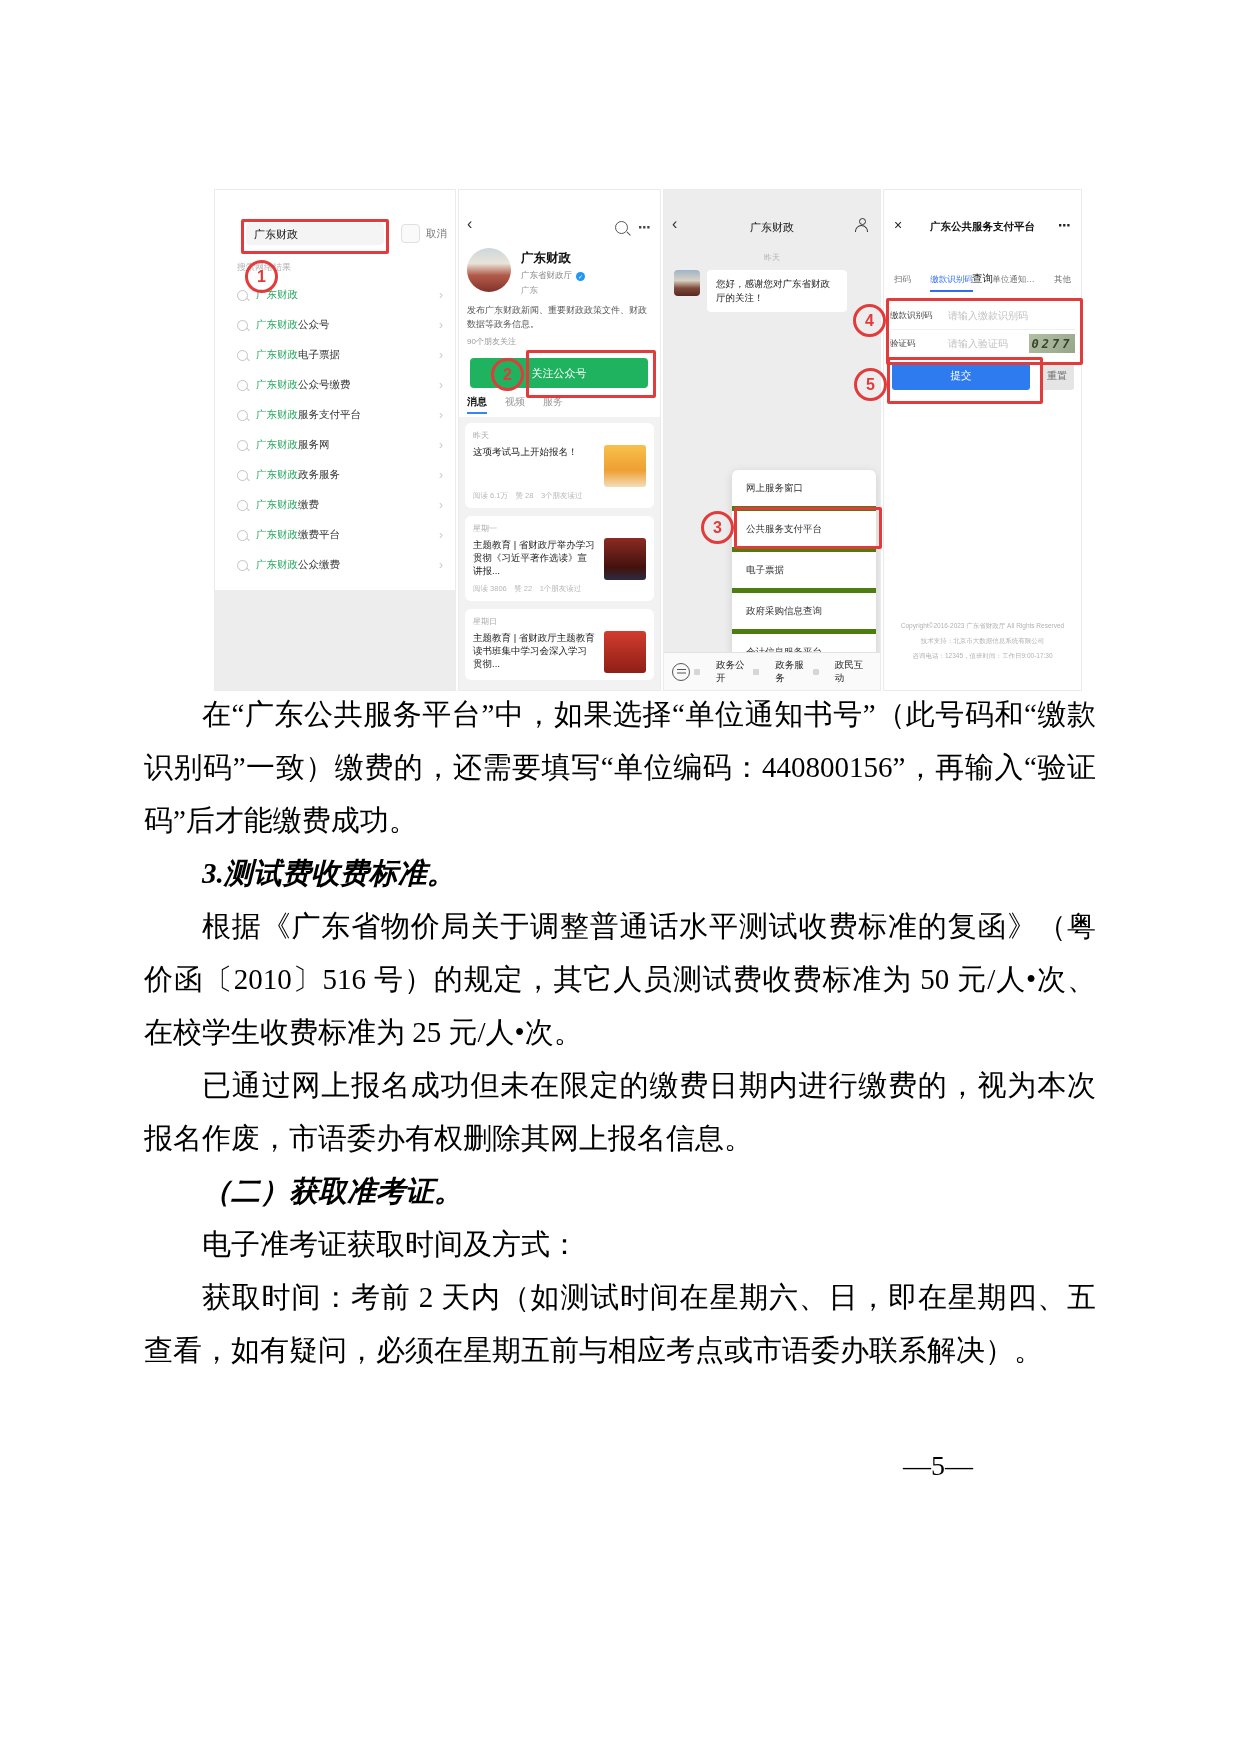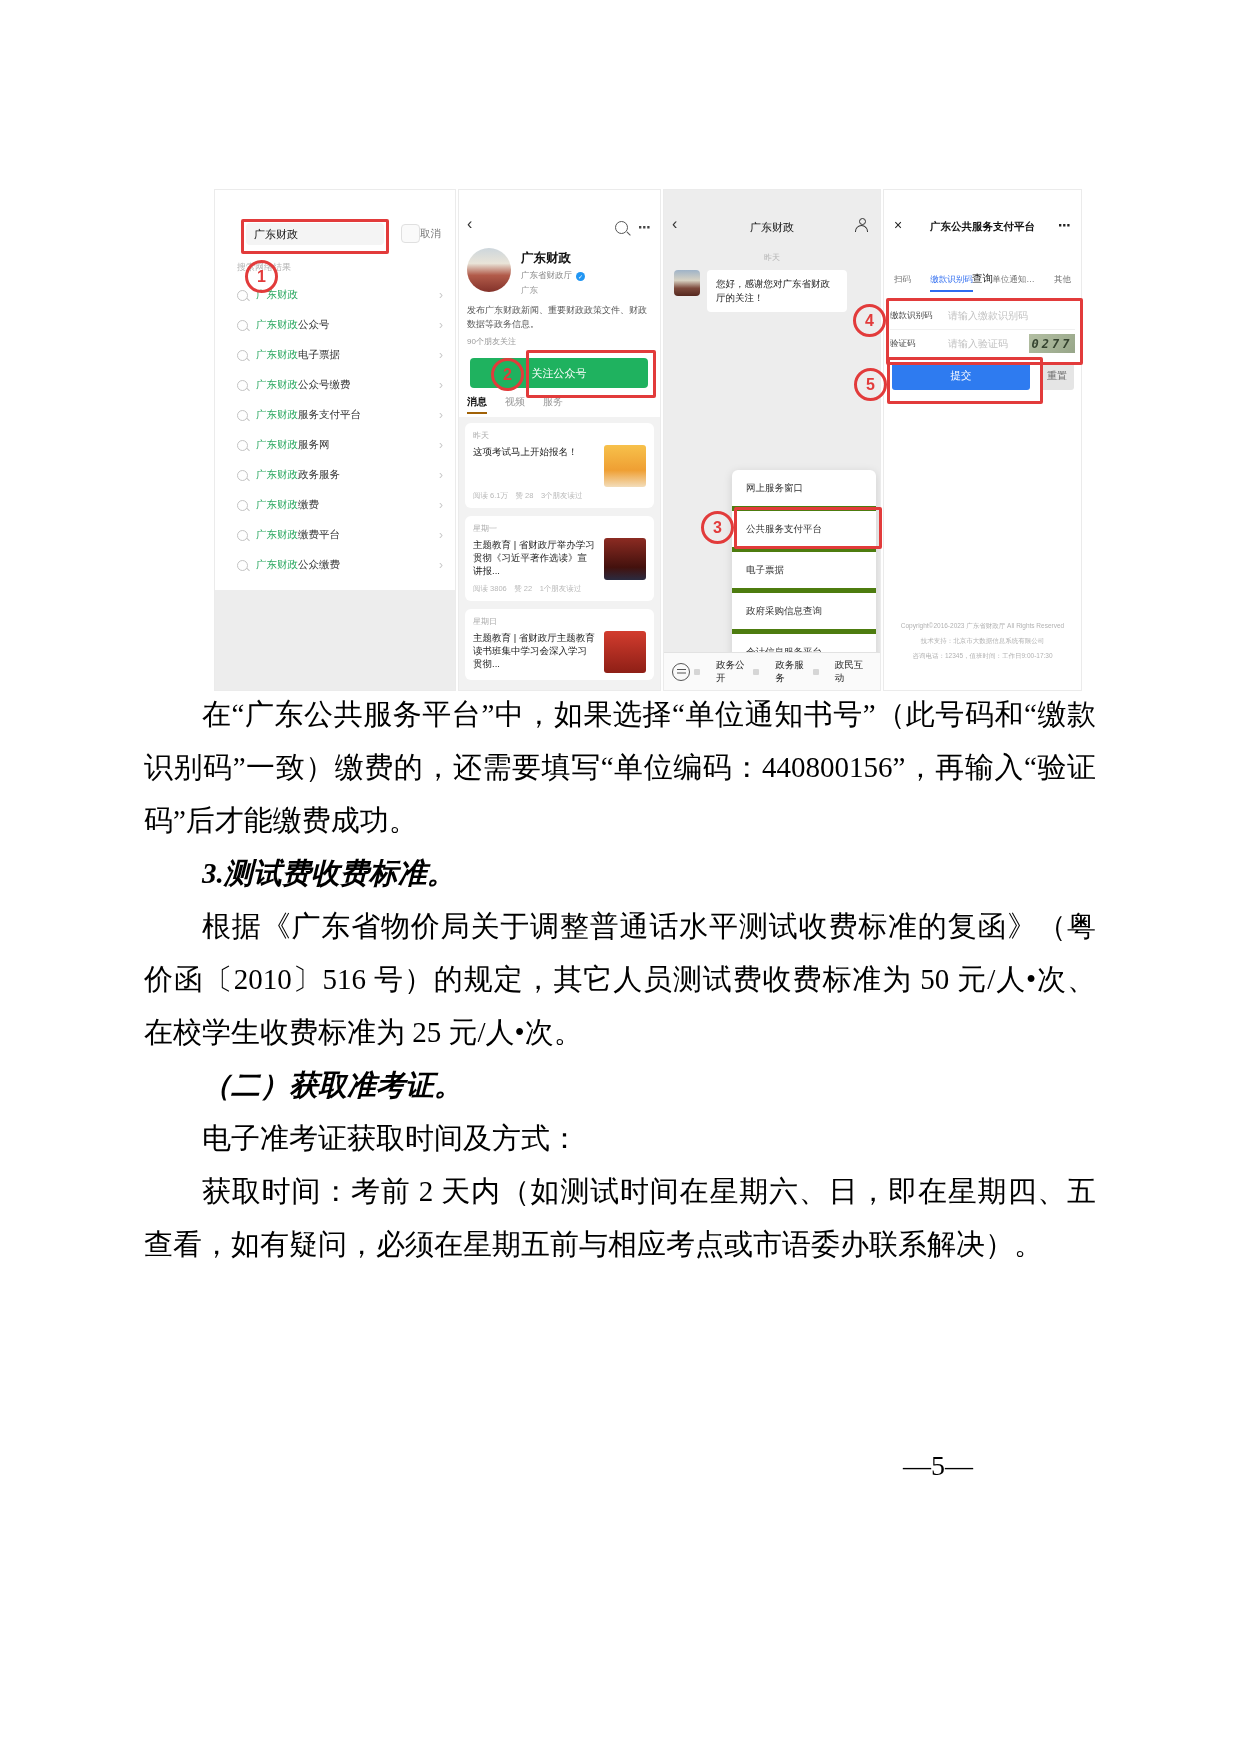--- a/index.html
+++ b/index.html
@@ -16,21 +16,21 @@
 
   
   .abox{position:absolute;border:3px solid #e23b3b;border-radius:2px;z-index:30;}
   .acircle{position:absolute;width:27px;height:27px;border:3px solid #e23b3b;border-radius:50%;
            color:#e23b3b;font-weight:bold;font-size:16px;display:flex;align-items:center;
            justify-content:center;z-index:31;background:transparent;}
 
   
   .sa-input{position:absolute;left:31px;top:33px;width:130px;height:22px;background:#f4f4f4;
             border-radius:4px;font-size:11px;color:#111;line-height:22px;padding-left:8px;}
-  .sa-side{position:absolute;left:186px;top:34px;display:flex;align-items:center;}
+  .sa-side{position:absolute;left:186px;top:34px;display:flex;gap:6px;align-items:center;}
   .sa-miniicon{width:17px;height:17px;border:1px solid #e0e0e0;border-radius:4px;background:#fafafa;}
   .sa-cancel{font-size:10.5px;color:#777;}
   .sa-header{position:absolute;left:22px;top:71px;font-size:9px;color:#b5b5b5;}
   .sa-list{position:absolute;left:0;top:90px;width:100%;}
   .sa-row{height:30px;display:flex;align-items:center;padding:0 12px 0 22px;gap:8px;}
   .mag{width:9px;height:9px;border:1.3px solid #c4c4c4;border-radius:50%;position:relative;flex:none;}
   .mag::after{content:"";position:absolute;width:4px;height:1.3px;background:#c4c4c4;right:-3px;bottom:-1px;transform:rotate(45deg);}
   .sa-text{font-size:10.5px;flex:1;white-space:nowrap;overflow:hidden;}
   .green{color:#2aa860;} .sfx{color:#333;}
   .chev{color:#c9c9c9;font-size:12px;}
@@ -47,21 +47,21 @@
   .pb-name{position:absolute;left:62px;top:60px;font-size:12.5px;font-weight:bold;color:#111;}
   .pb-org{position:absolute;left:62px;top:80px;font-size:8.5px;color:#888;display:flex;gap:4px;align-items:center;}
   .badge{width:9px;height:9px;border-radius:50%;background:#2196f3;color:#fff;font-size:6px;
          display:flex;align-items:center;justify-content:center;flex:none;}
   .pb-region{position:absolute;left:62px;top:95px;font-size:8.5px;color:#9a9a9a;}
   .pb-desc{position:absolute;left:8px;top:113px;width:188px;font-size:9px;color:#555;line-height:14px;}
   .pb-fans{position:absolute;left:8px;top:146px;font-size:8px;color:#9a9a9a;}
   .pb-follow{position:absolute;left:11px;top:168px;width:178px;height:30px;background:#1fb25f;
              border-radius:4px;color:#fff;font-size:11px;display:flex;align-items:center;justify-content:center;}
   .pb-tabs{position:absolute;left:8px;top:205px;display:flex;gap:18px;font-size:10px;color:#999;}
-  .pb-tab-active{color:#111;font-weight:bold;border-bottom:2px solid #a16207;padding-bottom:3px;}
+  .pb-tab-active{color:#111;font-weight:bold;border-bottom:2px solid #3b82f6;padding-bottom:3px;}
   .pb-feed{position:absolute;left:0;top:227px;width:100%;height:273px;background:#f2f2f2;
            padding:6px;box-sizing:border-box;display:flex;flex-direction:column;gap:8px;overflow:hidden;}
   .card{background:#fff;border-radius:6px;padding:7px 8px;flex:none;}
   .card-time{font-size:8px;color:#ababab;margin-bottom:4px;}
   .card-body{display:flex;gap:8px;}
   .card-title{flex:1;font-size:9.5px;color:#222;line-height:13px;}
   .thumb{width:42px;height:42px;border-radius:3px;flex:none;}
   .thumb-1{background:linear-gradient(180deg,#f7c14b,#ef9f33 60%,#f3ddba);}
   .thumb-2{background:linear-gradient(180deg,#8c2b22,#43110d 70%,#2b2b40);}
   .thumb-3{background:linear-gradient(180deg,#d23c2e,#8e1f16);}
@@ -312,19 +312,20 @@
     <div class="abox" style="left:671px;top:108px;width:191px;height:61px;"></div>
     <div class="acircle" style="left:638px;top:114px;">4</div>
     <div class="abox" style="left:672px;top:167px;width:150px;height:41px;"></div>
     <div class="acircle" style="left:639px;top:178px;">5</div>
   </div>
 
   <div class="doc">
     <p>在“广东公共服务平台”中，如果选择“单位通知书号”（此号码和“缴款识别码”一致）缴费的，还需要填写“单位编码：440800156”，再输入“验证码”后才能缴费成功。</p>
     <p class="bold">3.测试费收费标准。</p>
     <p>根据《广东省物价局关于调整普通话水平测试收费标准的复函》（粤价函〔2010〕516 号）的规定，其它人员测试费收费标准为 50 元/人•次、在校学生收费标准为 25 元/人•次。</p>
+    <p>已通过网上报名成功但未在限定的缴费日期内进行缴费的，视为本次报名作废，市语委办有权删除其网上报名信息。</p>
     <p class="bold">（二）获取准考证。</p>
     <p>电子准考证获取时间及方式：</p>
     <p>获取时间：考前 2 天内（如测试时间在星期六、日，即在星期四、五查看，如有疑问，必须在星期五前与相应考点或市语委办联系解决）。</p>
   </div>
 
   <div class="pgnum">—5—</div>
 </div>
 
 </body></html>

